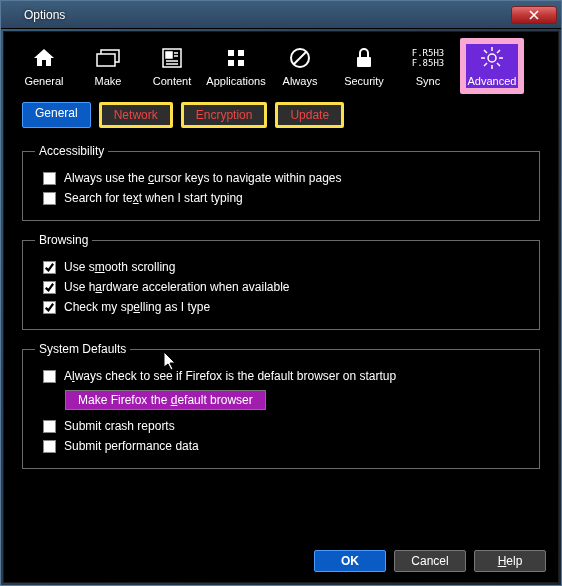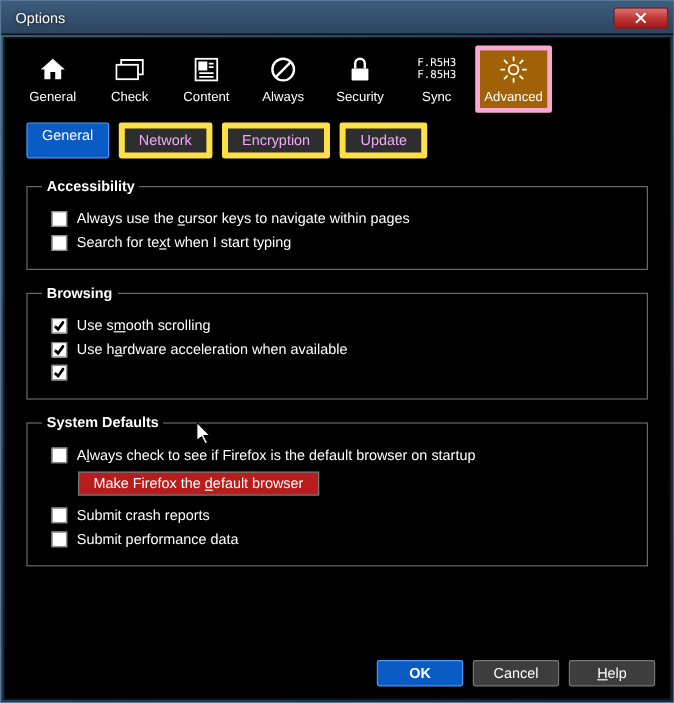--- a/index.html
+++ b/index.html
@@ -21,21 +21,21 @@
     border: 1px solid #5a7a9a;
     display: flex;
     flex-direction: column;
     box-shadow: 0 0 8px rgba(0,0,0,0.6);
   }
   .titlebar {
     height: 28px;
     background: linear-gradient(to bottom, #3d5e7d 0%, #2c4460 100%);
     display: flex;
     align-items: center;
-    padding: 0 4px 0 12px;
+    padding: 0 4px 0 23px;
     border-bottom: 1px solid #000;
   }
   .titlebar-title {
     flex: 1;
     color: #fff;
     font-size: 12px;
     text-shadow: 0 0 3px rgba(0,0,0,0.8);
   }
   .close-btn {
     width: 46px;
@@ -69,67 +69,66 @@
     height: 56px;
     display: flex;
     flex-direction: column;
     align-items: center;
     justify-content: center;
     gap: 4px;
     border: 1px solid transparent;
     border-radius: 2px;
   }
   .toolbar-item.selected {
-    background: #a16207;
-    border: 4px solid #f9a8d4;
+    background: #6d28d9;
+    border: 6px solid #f9a8d4;
   }
   .toolbar-icon {
     width: 26px;
     height: 26px;
     display: flex;
     align-items: center;
     justify-content: center;
   }
   .toolbar-label {
     font-size: 11px;
     color: #fff;
   }
   .subtabs {
     display: flex;
     gap: 8px;
     padding: 4px 18px 8px 18px;
   }
   .subtab {
     padding: 3px 12px;
     background: #2e2e2e;
-    border: 5px solid #fde047;
+    border: 3px solid #fde047;
     border-radius: 2px;
     font-size: 12px;
-    color: #f0abfc;
+    color: #ef4444;
   }
   .subtab.selected {
     background: #0a5cc4;
     border: 1px solid #4a9cff;
     color: #fff;
   }
   .panel {
     flex: 1;
     padding: 4px 18px 8px 18px;
     overflow: auto;
   }
   fieldset {
     border: 1px solid #6a6a6a;
     margin: 4px 0 12px 0;
     padding: 10px 12px 12px 12px;
   }
   legend {
     color: #fff;
     font-size: 12px;
     padding: 0 4px;
-    font-weight: bold;
   }
   .check-row {
     display: flex;
     align-items: flex-end;
     gap: 8px;
     padding: 3px 0;
     margin-left: 8px;
   }
   .checkbox {
     width: 13px;
@@ -148,21 +147,21 @@
     background: #000;
     clip-path: polygon(14% 44%, 0 65%, 40% 100%, 100% 16%, 80% 0%, 38% 62%);
   }
   .check-label {
     color: #fff;
     font-size: 12px;
   }
   .u { text-decoration: underline; }
   .inner-btn {
     display: inline-block;
-    background: #b91c1c;
+    background: #a21caf;
     border: 1px solid #777;
     padding: 2px 12px;
     margin: 4px 0 6px 30px;
     font-size: 12px;
     color: #fff;
   }
   .bottom-bar {
     display: flex;
     justify-content: flex-end;
     gap: 8px;
@@ -219,34 +218,45 @@
           </div>
         <div class="toolbar-label">General</div>
       </div>
       <div class="toolbar-item">
         <div class="toolbar-icon">
             <svg width="24" height="20" viewBox="0 0 24 20" fill="none" stroke="#fff" stroke-width="1.5">
               <rect x="1" y="6" width="18" height="12"></rect>
               <path d="M5 6 V2 H23 V14 H19"></path>
             </svg>
           </div>
-        <div class="toolbar-label">Check</div>
+        <div class="toolbar-label">Make</div>
       </div>
       <div class="toolbar-item">
         <div class="toolbar-icon">
             <svg width="22" height="22" viewBox="0 0 22 22" fill="none" stroke="#fff" stroke-width="1.5">
               <rect x="2" y="2" width="18" height="18"></rect>
               <rect x="5" y="5" width="6" height="6" fill="#fff"></rect>
               <line x1="13" y1="6" x2="17" y2="6"></line>
               <line x1="13" y1="9" x2="17" y2="9"></line>
               <line x1="5" y1="14" x2="17" y2="14"></line>
               <line x1="5" y1="17" x2="17" y2="17"></line>
             </svg>
           </div>
         <div class="toolbar-label">Content</div>
+      </div>
+      <div class="toolbar-item">
+        <div class="toolbar-icon">
+            <svg width="22" height="22" viewBox="0 0 22 22" fill="#fff">
+              <rect x="3" y="3" width="6" height="6"></rect>
+              <rect x="13" y="3" width="6" height="6"></rect>
+              <rect x="3" y="13" width="6" height="6"></rect>
+              <rect x="13" y="13" width="6" height="6"></rect>
+            </svg>
+          </div>
+        <div class="toolbar-label">Applications</div>
       </div>
       <div class="toolbar-item">
         <div class="toolbar-icon">
             <svg width="24" height="24" viewBox="0 0 24 24" fill="none" stroke="#fff" stroke-width="2">
               <circle cx="12" cy="12" r="9"></circle>
               <line x1="6" y1="18" x2="18" y2="6"></line>
             </svg>
           </div>
         <div class="toolbar-label">Always</div>
       </div>
@@ -309,20 +319,21 @@
         <div class="check-row">
           <div class="checkbox checked"></div>
           <span class="check-label"><span>Use s</span><span class="u">m</span><span>ooth scrolling</span></span>
         </div>
         <div class="check-row">
           <div class="checkbox checked"></div>
           <span class="check-label"><span>Use h</span><span class="u">a</span><span>rdware acceleration when available</span></span>
         </div>
         <div class="check-row">
           <div class="checkbox checked"></div>
+          <span class="check-label"><span>Check my sp</span><span class="u">e</span><span>lling as I type</span></span>
         </div>
       </fieldset>
 
       <fieldset>
         <legend>System Defaults</legend>
         <div class="check-row">
           <div class="checkbox"></div>
           <span class="check-label"><span>A</span><span class="u">l</span><span>ways check to see if Firefox is the default browser on startup</span></span>
         </div>
         <div class="inner-btn"><span>Make Firefox the </span><span class="u">d</span><span>efault browser</span></div>

